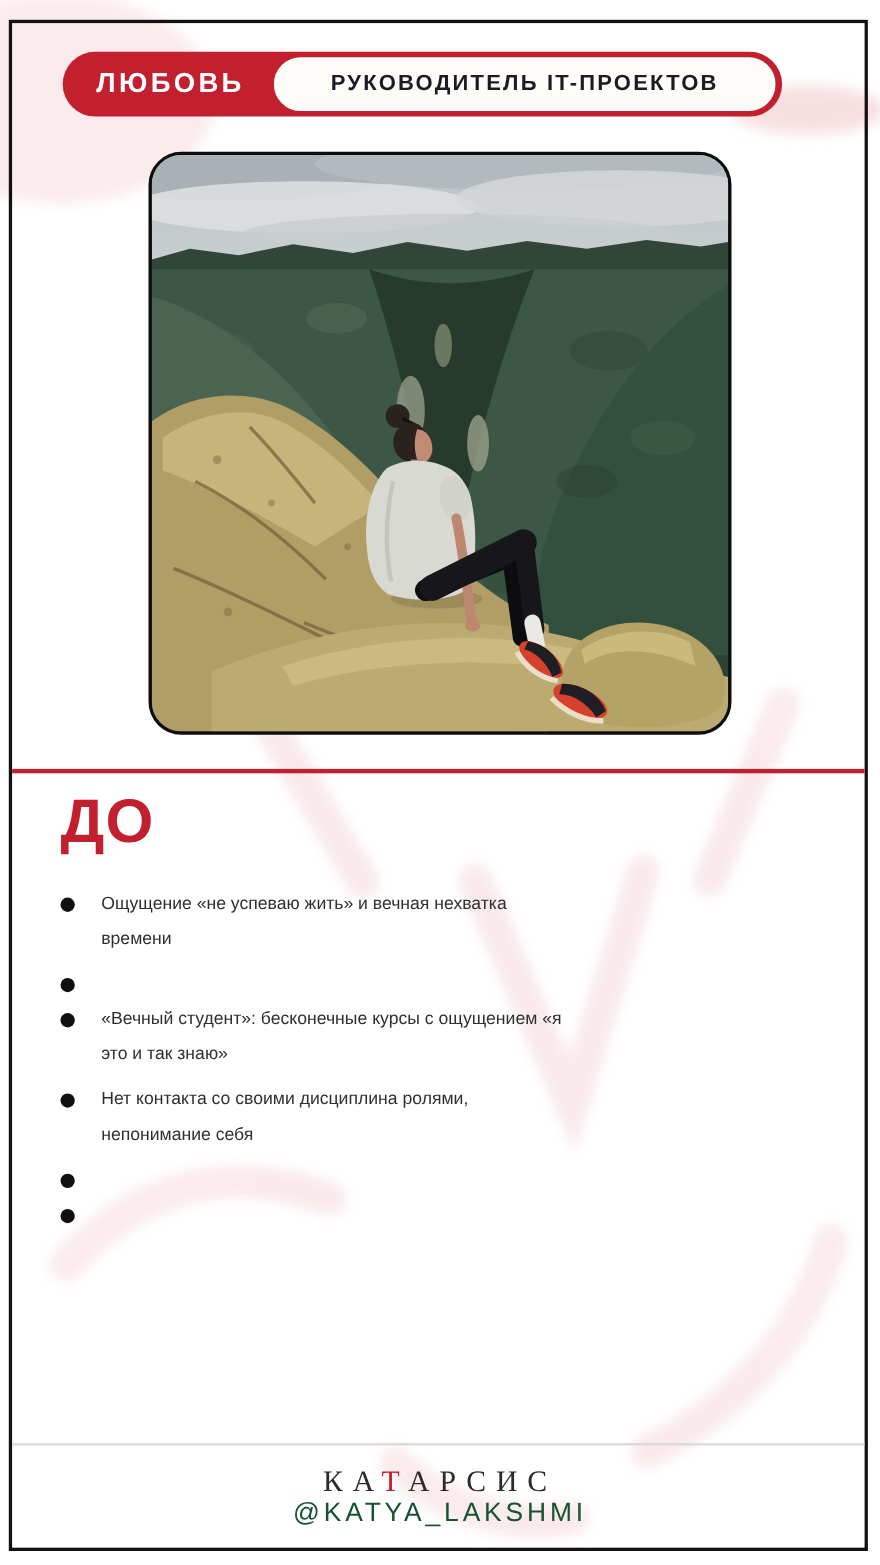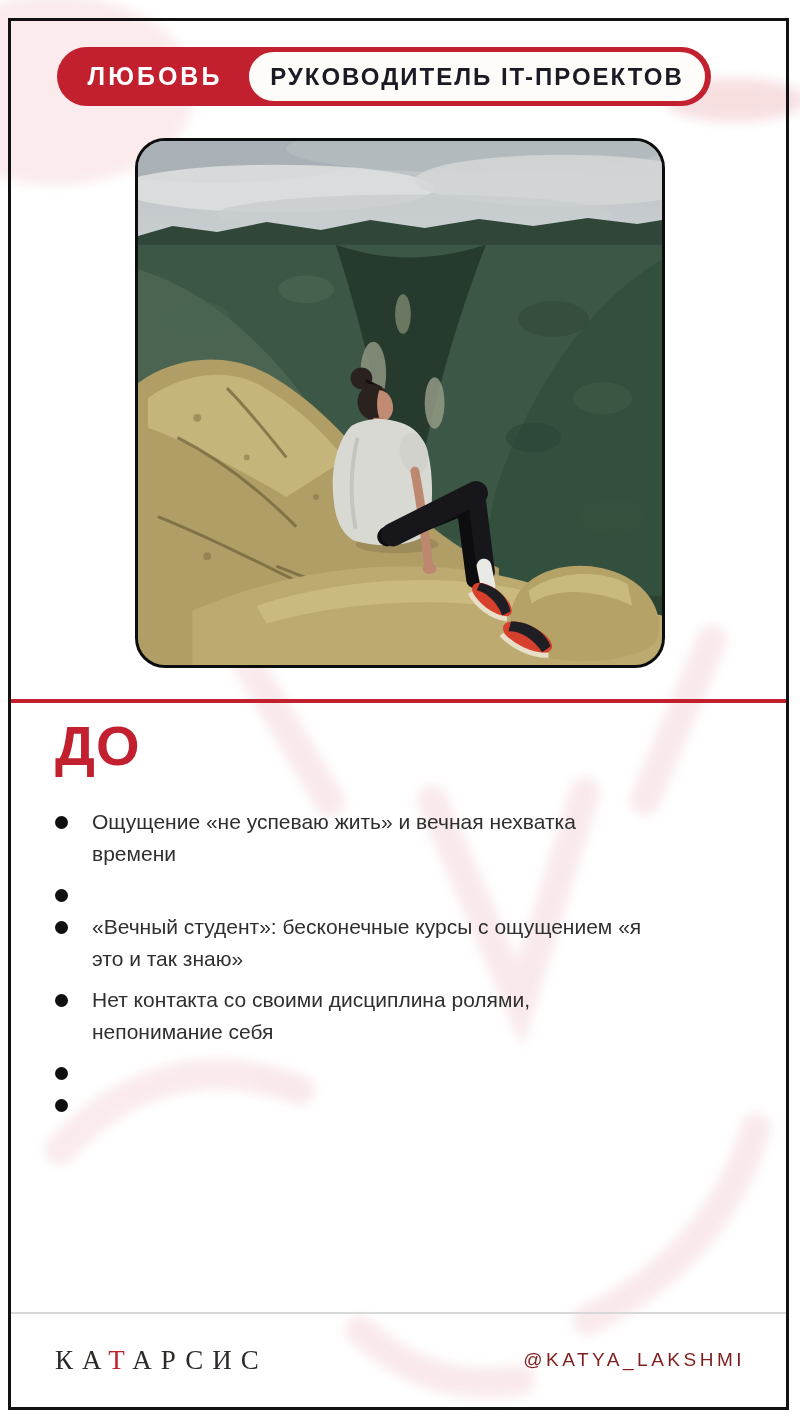--- a/index.html
+++ b/index.html
@@ -9,45 +9,45 @@
   .frame{position:absolute;left:8px;top:18px;right:11px;bottom:13px;border:3px solid #121212;z-index:1;}
   .content{position:absolute;left:0;top:0;width:800px;height:1405px;z-index:2;}
 
   
   .tag-bar{position:absolute;left:57px;top:47px;width:654px;height:59px;background:#c2202f;border-radius:30px;}
   .tag-primary{position:absolute;left:0;top:0;bottom:0;width:196px;display:flex;align-items:center;justify-content:center;
     color:#ffffff;font-weight:bold;font-size:25px;letter-spacing:3px;}
   .tag-secondary{position:absolute;right:3px;top:2px;bottom:2px;width:462px;background:#fdfcf8;
     border:3px solid #c2202f;border-radius:28px;box-sizing:border-box;
     display:flex;align-items:center;justify-content:center;
-    color:#1b1b26;font-weight:bold;font-size:24px;letter-spacing:2px;}
+    color:#1b1b26;font-weight:bold;font-size:20px;letter-spacing:2px;}
 
   
   .photo{position:absolute;left:135px;top:138px;width:530px;height:530px;border-radius:30px;
     border:3px solid #0d0d0d;overflow:hidden;box-sizing:border-box;background:#3c5745;}
   .photo svg{display:block;width:100%;height:100%;}
 
   .divider-red{position:absolute;left:11px;right:14px;top:699px;height:4px;background:#c2202f;}
 
   .heading{position:absolute;left:55px;top:712px;font-size:56px;line-height:68px;font-weight:800;
     color:#c2202f;letter-spacing:1px;}
 
   
   .bullets{position:absolute;left:55px;top:806px;width:670px;margin:0;padding:0;list-style:none;}
   .bullet-item{display:flex;align-items:flex-start;margin:0 0 9px 0;}
   .dot{flex:none;width:13px;height:13px;border-radius:50%;background:#101010;margin:10px 24px 0 0;}
-  .bullet-text{font-size:21px;line-height:32px;color:#2f2f2f;white-space:pre-line;}
+  .bullet-text{font-size:16px;line-height:32px;color:#2f2f2f;white-space:pre-line;}
 
   
   .divider-gray{position:absolute;left:11px;right:14px;top:1312px;height:2px;background:#d8d8d8;}
   .footer{position:absolute;left:55px;right:55px;top:1326px;height:68px;
-    display:flex;align-items:center;justify-content:space-between;}
+    display:flex;align-items:center;justify-content:center;flex-direction:column;}
   .brand{font-family:"Liberation Serif", serif;font-size:27px;letter-spacing:9px;color:#2e2a28;}
   .brand .accent{color:#c2202f;}
-  .handle{font-size:19px;letter-spacing:3.5px;color:#7f1d1d;}
+  .handle{font-size:24px;letter-spacing:3.5px;color:#14532d;}
 </style>
 </head>
 <body>
 
 <div class="page">
 
   <svg class="watermark" viewBox="0 0 800 1423">
     <defs>
         <filter id="soft" x="-30%" y="-30%" width="160%" height="160%">
           <feGaussianBlur stdDeviation="6"></feGaussianBlur>

